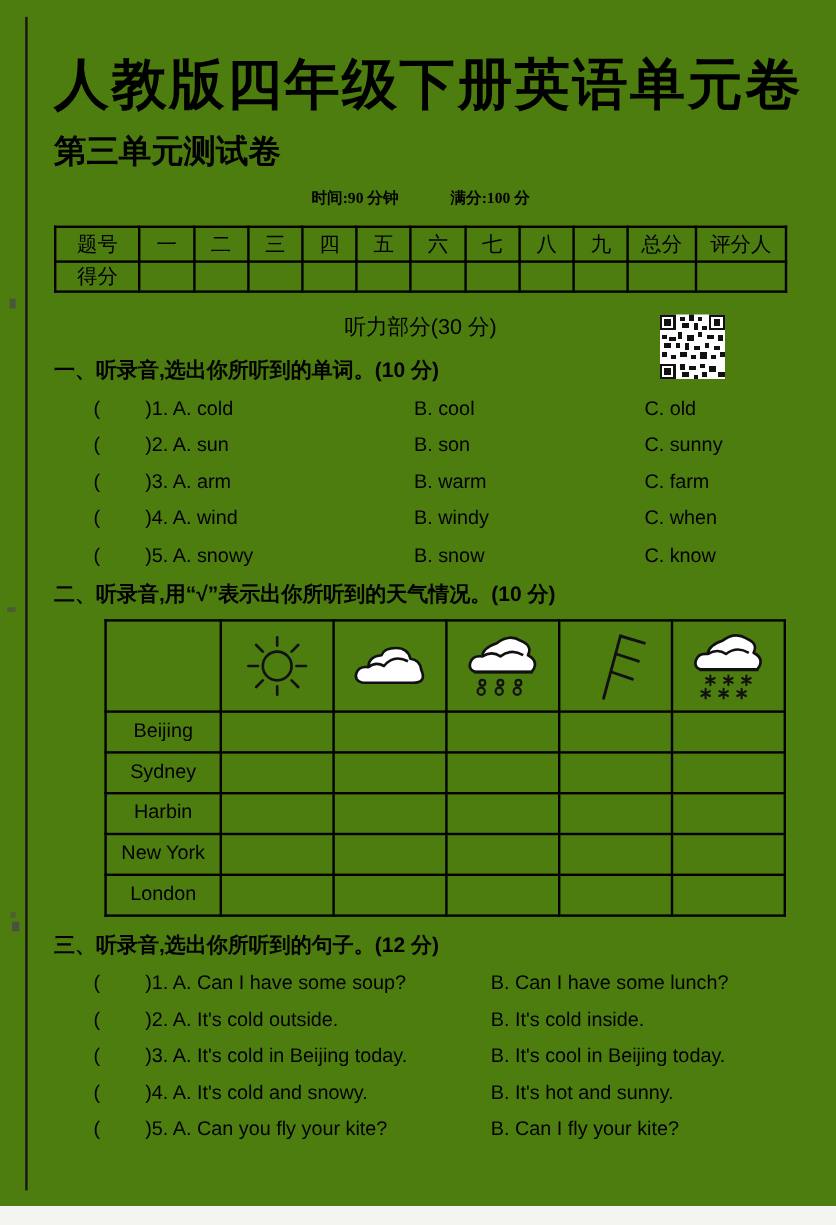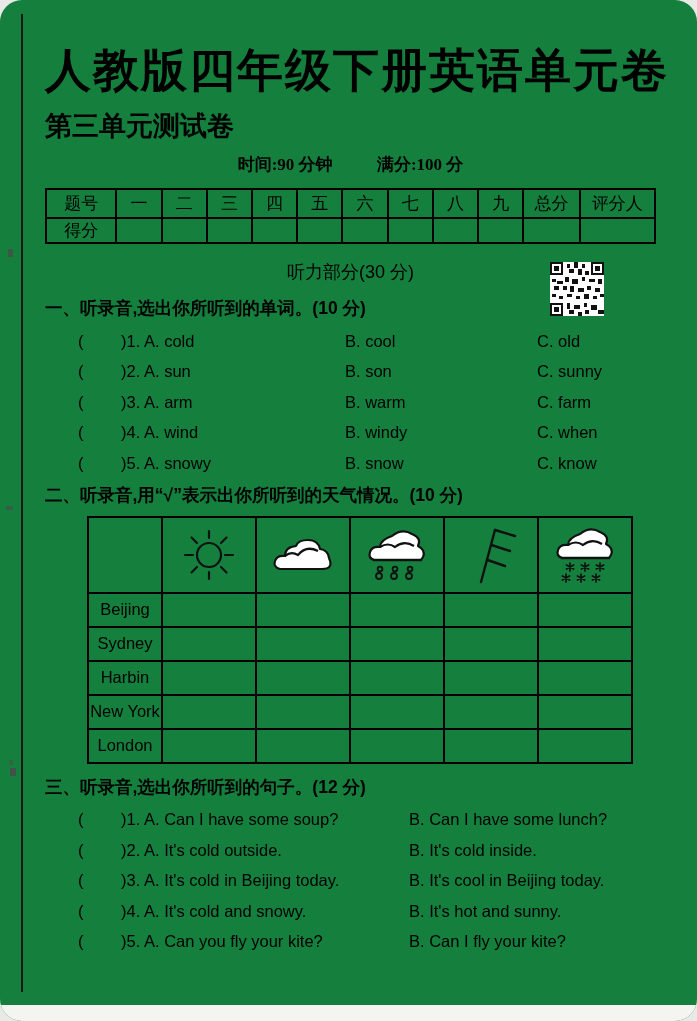--- a/index.html
+++ b/index.html
@@ -2,25 +2,24 @@
 <html><head>
 <meta charset="utf-8">
 <style>
   * { box-sizing: border-box; margin: 0; padding: 0; }
   html, body { background: #e9e9e7; }
   .page {
     position: relative;
     width: 697px;
     height: 1021px;
     margin: 0 auto;
-    background: #15803d;
+    background: #4d7c0f;
     color: #000;
     font-family: "Liberation Sans", sans-serif;
     overflow: hidden;
-    border-radius: 22px;
   }
   .bottom-scan-band {
     position: absolute; left: 0; bottom: 0; width: 697px; height: 16px;
     background: #f4f4f1;
   }
   .scan-line {
     position: absolute; left: 21px; top: 14px; width: 2px; height: 978px;
     background: #161616;
   }
   .smudge { position: absolute; background: #4a4a4a; }
@@ -47,21 +46,21 @@
     font-family: "Liberation Serif", "DejaVu Serif", serif;
     font-weight: bold;
     font-size: 27px;
     line-height: 36px;
   }
   .meta {
     margin-top: 10px;
     text-align: center;
     font-family: "Liberation Serif", "DejaVu Serif", serif;
     font-weight: bold;
-    font-size: 17px;
+    font-size: 13px;
     line-height: 21px;
   }
   .meta span + span { margin-left: 40px; }
 
   table { border-collapse: collapse; }
 
   .score-table { margin-top: 13px; width: 611px; table-layout: fixed; }
   .score-table td {
     border: 2px solid #000;
     height: 29px;
@@ -112,21 +111,21 @@
 
   .weather-table { margin-top: 9px; margin-left: 42px; table-layout: fixed; }
   .weather-table td {
     border: 2px solid #000;
     text-align: center;
     vertical-align: middle;
     font-size: 16.5px;
   }
   .weather-table .icon-row td { height: 76px; }
   .weather-table .city-row td { height: 34px; }
-  .weather-table .c-city { width: 74px; }
+  .weather-table .c-city { width: 96px; }
   .weather-table .c-w    { width: 94px; }
 
   .wicon { display: block; margin: 0 auto; }
 </style>
 </head>
 <body>
 
 <div class="page">
   <div class="scan-line"></div>
   <div class="smudge s1"></div>

